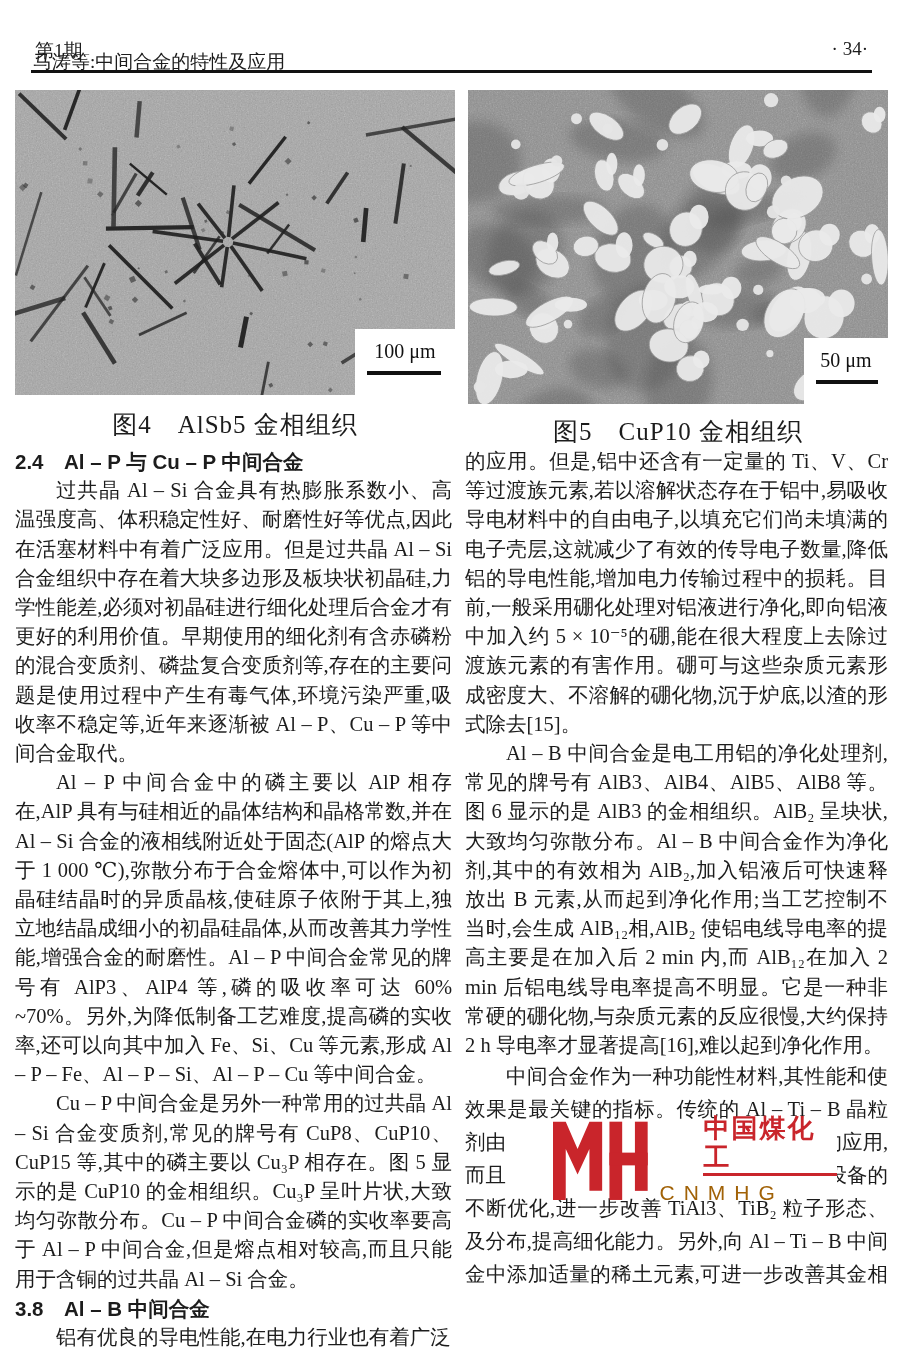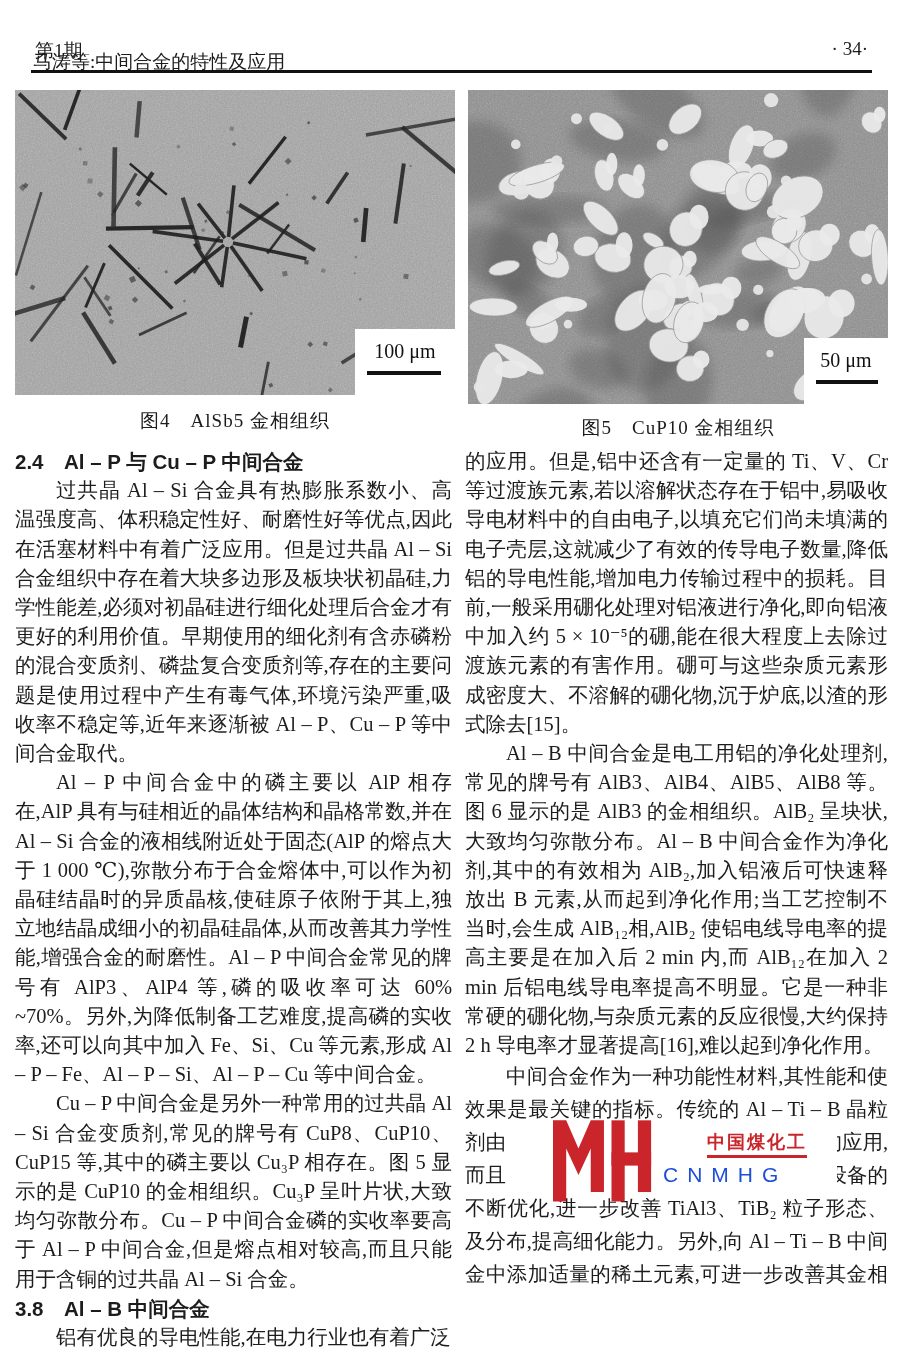--- a/index.html
+++ b/index.html
@@ -11,21 +11,21 @@
   
   .hdr{position:absolute;top:38px;left:33px;right:33px;height:28px;font-size:19px;}
   .hdr-left{position:absolute;left:2px;top:0;}
   .hdr-center{position:absolute;left:0;right:0;top:11px;text-align:left;}
   .hdr-right{position:absolute;right:2px;top:0;}
   .hdr-rule{position:absolute;top:70px;left:31px;right:31px;height:3px;background:#111;}
   
   .figs{position:absolute;top:90px;left:15px;right:15px;display:flex;justify-content:space-between;}
   .fig-block{display:flex;flex-direction:column;align-items:center;}
   svg.micro{display:block;background:#a6a6a6;}
-  .caption{font-size:19px;margin-top:13px;text-align:center;letter-spacing:1px;}
+  .caption{font-size:25px;margin-top:13px;text-align:center;letter-spacing:1px;}
   .cap-right{margin-top:11px;}
   
   .columns{position:absolute;top:447px;left:15px;right:15px;display:flex;gap:13px;}
   .col-left{width:437px;}
   .col-right{width:423px;position:relative;}
   p.body{margin:0;font-size:20.5px;line-height:29.2px;text-align:justify;text-justify:inter-ideograph;}
   p.indent{text-indent:2em;}
   .sec-h{font-size:20.5px;line-height:29.2px;font-weight:bold;
          font-family:"Liberation Sans","DejaVu Sans",sans-serif;}
   .h3{font-size:25px;line-height:34px;font-weight:bold;margin:10px 0 8px;
@@ -36,21 +36,21 @@
   .c-line.full{text-align:justify;text-align-last:justify;}
   .c-line.first{text-indent:2em;}
   .c-line.gap{display:flex;justify-content:space-between;}
   .watermark{
     position:absolute;left:88px;top:60px;width:284px;height:78px;background:#ffffff;
     display:flex;align-items:center;gap:10px;z-index:5;
   }
   .wm-textcol{display:flex;flex-direction:column;}
   .wm-brand{
     font-family:"Liberation Sans","DejaVu Sans",sans-serif;
-    font-size:18px;font-weight:bold;letter-spacing:2px;
+    font-size:26px;font-weight:bold;letter-spacing:2px;
     border-bottom:3px solid;padding-bottom:2px;line-height:1.1;margin-left:44px;
   }
   .wm-sub{
     font-family:"Liberation Sans","DejaVu Sans",sans-serif;
     font-size:21px;letter-spacing:9px;margin-top:5px;line-height:1.1;
   }
   svg text{font-family:"Liberation Serif","DejaVu Serif",serif;}
 </style>
 </head>
 <body>
@@ -356,20 +356,20 @@
           </div>
         <div class="watermark">
           <svg width="100" height="86" viewBox="0 0 106 90">
             <polygon points="0,4 14,4 27,34 40,4 54,4 54,80 40,80 40,34 27,62 14,34 14,90 0,90" fill="#c9252b"></polygon>
             <rect x="62" y="4" width="14" height="86" fill="#c9252b"></rect>
             <rect x="90" y="4" width="14" height="76" fill="#c9252b"></rect>
             <rect x="62" y="38" width="42" height="14" fill="#c9252b"></rect>
           </svg>
           <div class="wm-textcol">
             <div class="wm-brand" style="color: rgb(201, 37, 43);">中国煤化工</div>
-            <div class="wm-sub" style="color: #1d4ed8;">CNMHG</div>
+            <div class="wm-sub" style="color: #a16207;">CNMHG</div>
           </div>
         </div>
       </div>
     </div>
 
   </div>
 </div>
 
 </body></html>

